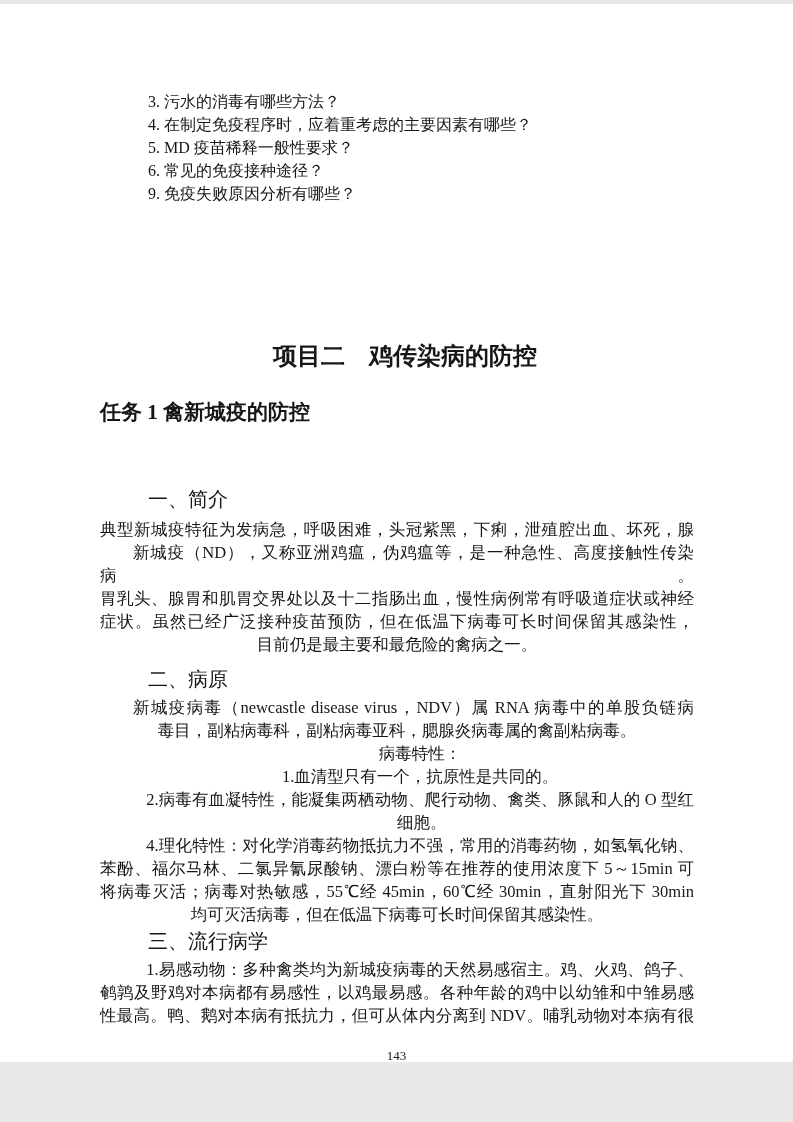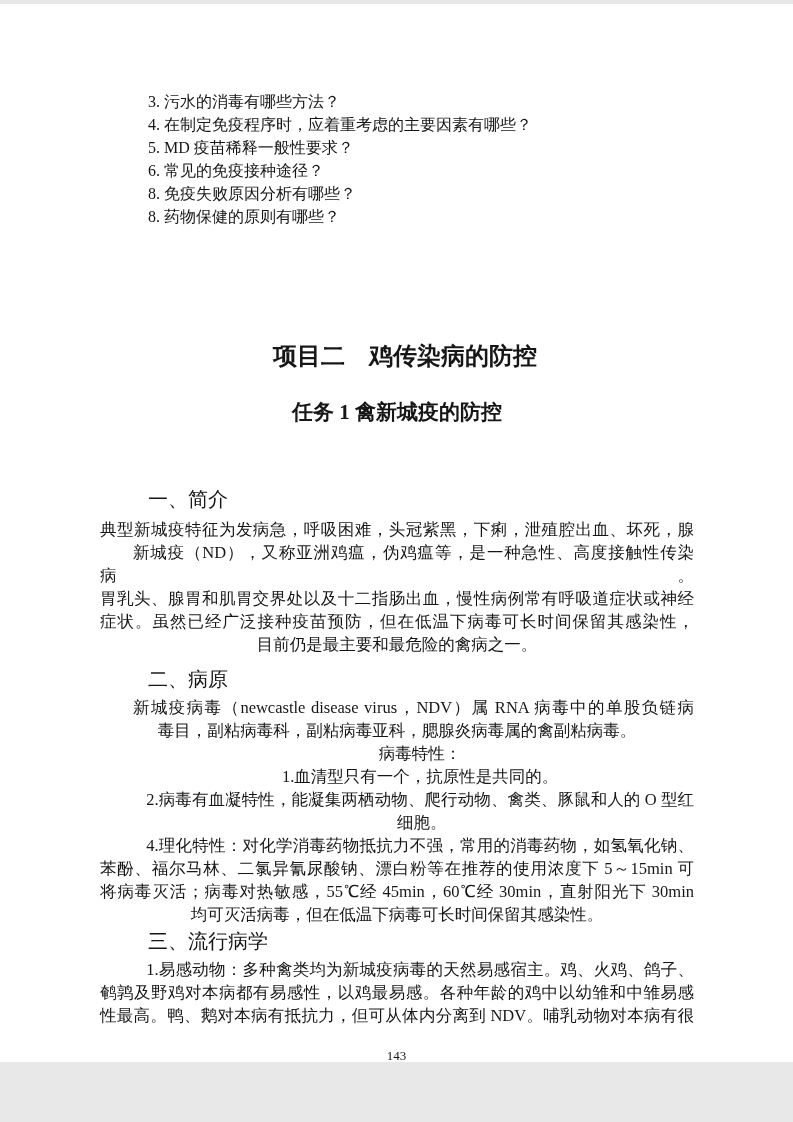--- a/index.html
+++ b/index.html
@@ -36,21 +36,20 @@
     text-align: center;
     font-size: 24px;
     font-weight: bold;
     line-height: 28px;
   }
   .task-title {
     position: absolute;
     left: 100px;
     top: 396px;
     width: 594px;
-    text-align: center;
     font-size: 21px;
     font-weight: bold;
     line-height: 25px;
   }
   .body-content {
     position: absolute;
     left: 100px;
     top: 478px;
     width: 594px;
     font-size: 16.5px;
@@ -86,22 +85,21 @@
 </head>
 <body>
 
 <div class="page">
 
   <div class="question-list">
       <div class="q-line">3. 污水的消毒有哪些方法？</div>
       <div class="q-line">4. 在制定免疫程序时，应着重考虑的主要因素有哪些？</div>
       <div class="q-line">5. MD 疫苗稀释一般性要求？</div>
       <div class="q-line">6. 常见的免疫接种途径？</div>
-      <div class="q-line">8. 免疫失败原因分析有哪些？</div>
-      <div class="q-line">8. 药物保健的原则有哪些？</div>
+      <div class="q-line">9. 免疫失败原因分析有哪些？</div>
     </div>
 
   <div class="chapter-title">项目二　鸡传染病的防控</div>
 
   <div class="task-title">任务 1  禽新城疫的防控</div>
 
   <div class="body-content">
       <div class="section-heading first">一、简介</div>
       <div class="text-line fill">典型新城疫特征为发病急，呼吸困难，头冠紫黑，下痢，泄殖腔出血、坏死，腺</div>
       <div class="text-line fill" style="text-indent: 2em;">新城疫（ND），又称亚洲鸡瘟，伪鸡瘟等，是一种急性、高度接触性传染病。</div>

